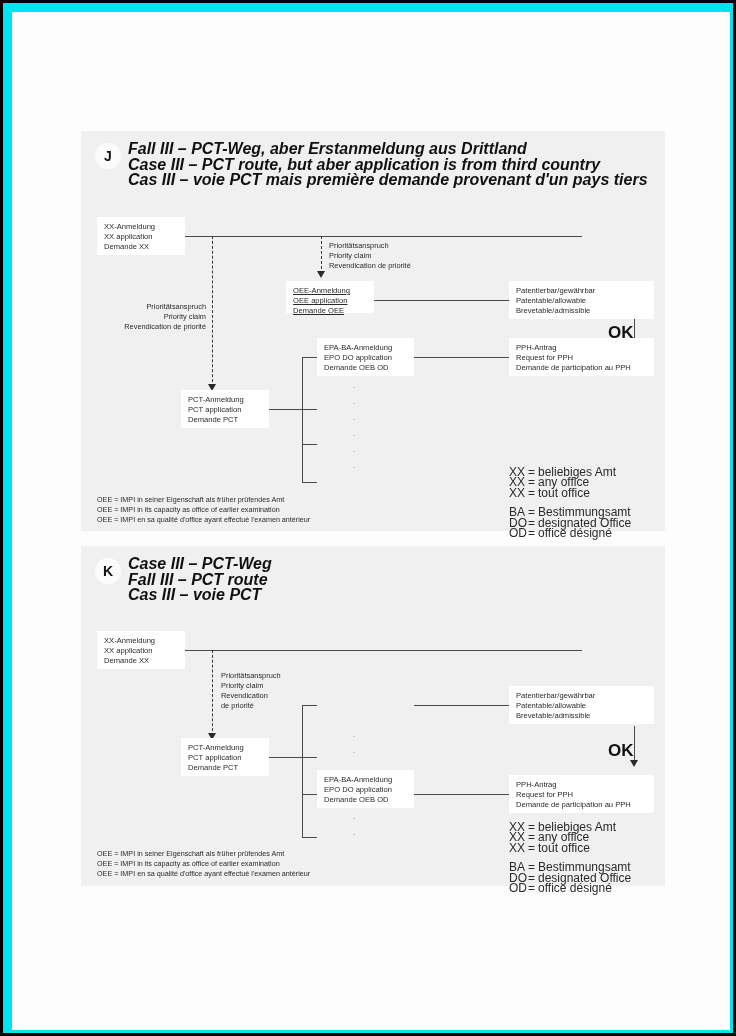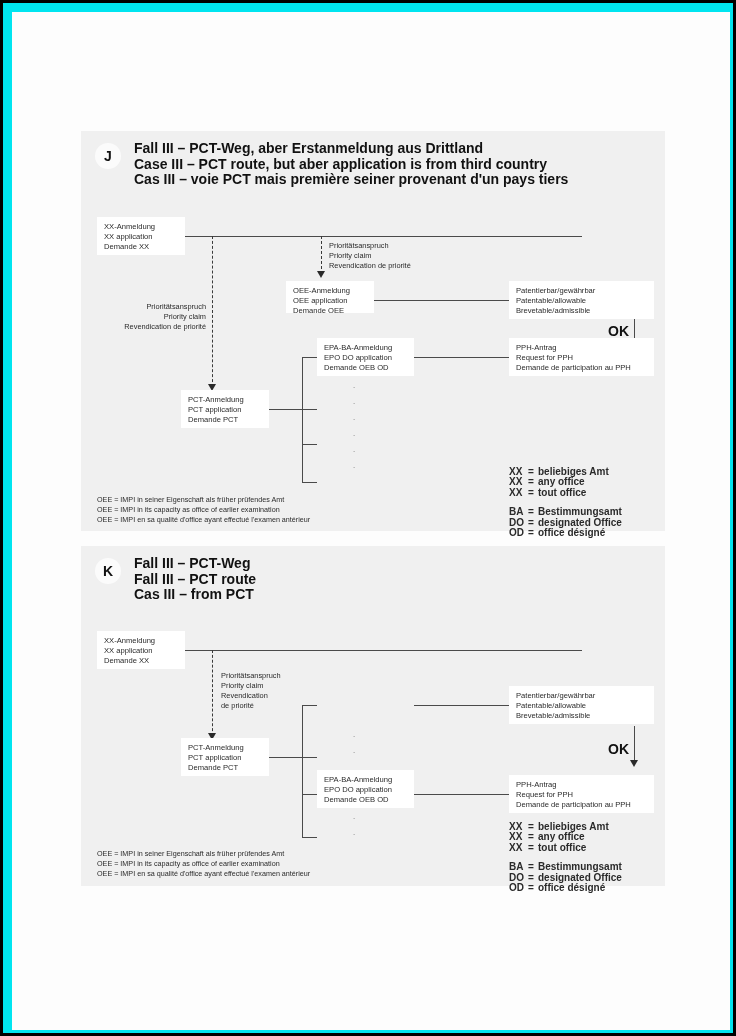--- a/index.html
+++ b/index.html
@@ -56,26 +56,27 @@
     color: #111;
     font-size: 14px;
     font-weight: bold;
     display: flex;
     align-items: center;
     justify-content: center;
     flex: 0 0 auto;
     margin-top: 2px;
   }
   .title-lines {
-    margin-left: 13px;
-    font-size: 14px;
+    margin-left: 7px;
+    font-size: 16px;
     font-weight: bold;
     color: #111111;
     line-height: 15.5px;
     white-space: nowrap;
+    font-style: italic;
   }
 
   
   .node {
     position: absolute;
     background: #ffffff;
     box-sizing: border-box;
     font-size: 7.6px;
     line-height: 10.2px;
     color: #2a2a2a;
@@ -108,21 +109,21 @@
   }
   .arrowhead {
     position: absolute;
     width: 0; height: 0;
     border-left: 4.5px solid transparent;
     border-right: 4.5px solid transparent;
     border-top: 7px solid #2a2a2a;
   }
   .ok-label {
     position: absolute;
-    font-size: 14px;
+    font-size: 17px;
     font-weight: bold;
     color: #111111;
   }
   .dots {
     position: absolute;
     font-size: 8px;
     line-height: 16px;
     color: #8a8a8a;
     text-align: center;
     white-space: pre-line;
@@ -130,45 +131,44 @@
   }
   .legend {
     position: absolute;
     font-size: 7.2px;
     line-height: 10px;
     color: #2a2a2a;
     white-space: pre-line;
   }
   .legend-table {
     position: absolute;
-    font-size: 10px;
+    font-size: 12px;
     line-height: 10.4px;
     color: #2a2a2a;
-    font-weight: bold;
   }
   .legend-table table { border-collapse: collapse; }
   .legend-table td { padding: 0 0 0 0; vertical-align: top; }
   .legend-table td.k { width: 19px; }
   .legend-table td.eq { width: 10px; }
   .legend-table tr.spacer td { height: 9px; }
 </style>
 </head>
 <body>
 
 <div id="scan-frame">
   <div id="page-sheet">
 
     <div class="panel" id="panel-j" style="left:69px; top:119px;">
 
       <div class="panel-header">
         <div class="badge">J</div>
         <div class="title-lines">
           <div>Fall III – PCT-Weg, aber Erstanmeldung aus Drittland</div>
           <div>Case III – PCT route, but aber application is from third country</div>
-          <div>Cas III – voie PCT mais première seiner provenant d'un pays tiers</div>
+          <div>Cas III – voie PCT mais première demande provenant d'un pays tiers</div>
         </div>
       </div>
 
       <div class="node" style="left:16px; top:86px; width:88px; height:38px;">XX-Anmeldung
 XX application
 Demande XX</div>
 
       <div class="hline" style="left:104px; top:105px; width:397px;"></div>
 
       <div class="vdash" style="left:131px; top:105px; height:151px;"></div>
@@ -176,21 +176,21 @@
       <div class="caption right" style="left:22px; top:171px; width:103px;">Prioritätsanspruch
 Priority claim
 Revendication de priorité</div>
 
       <div class="vdash" style="left:240px; top:105px; height:38px;"></div>
       <div class="arrowhead" style="left:235.5px; top:140px;"></div>
       <div class="caption" style="left:248px; top:110px; width:120px;">Prioritätsanspruch
 Priority claim
 Revendication de priorité</div>
 
-      <div class="node" style="left:205px; top:150px; width:88px; height:32px;">OEE-Anmeldung
+      <div class="node" style="left:205px; top:150px; width:88px; height:32px;text-decoration:underline;">OEE-Anmeldung
 OEE application
 Demande OEE</div>
 
       <div class="hline" style="left:293px; top:169px; width:135px;"></div>
 
       <div class="node" style="left:428px; top:150px; width:145px; height:38px;">Patentierbar/gewährbar
 Patentable/allowable
 Brevetable/admissible</div>
 
       <div class="ok-label" style="left:527px; top:192px;">OK</div>
@@ -270,23 +270,23 @@
           </tbody>
         </table>
       </div>
     </div>
 
     <div class="panel" id="panel-k" style="left:69px; top:534px;">
 
       <div class="panel-header">
         <div class="badge">K</div>
         <div class="title-lines">
-          <div>Fall III – PCT-Weg</div>
+          <div>Case III – PCT-Weg</div>
           <div>Fall III – PCT route</div>
-          <div>Cas III – from PCT</div>
+          <div>Cas III – voie PCT</div>
         </div>
       </div>
 
       <div class="node" style="left:16px; top:85px; width:88px; height:38px;">XX-Anmeldung
 XX application
 Demande XX</div>
 
       <div class="hline" style="left:104px; top:104px; width:397px;"></div>
 
       <div class="vdash" style="left:131px; top:104px; height:86px;"></div>

